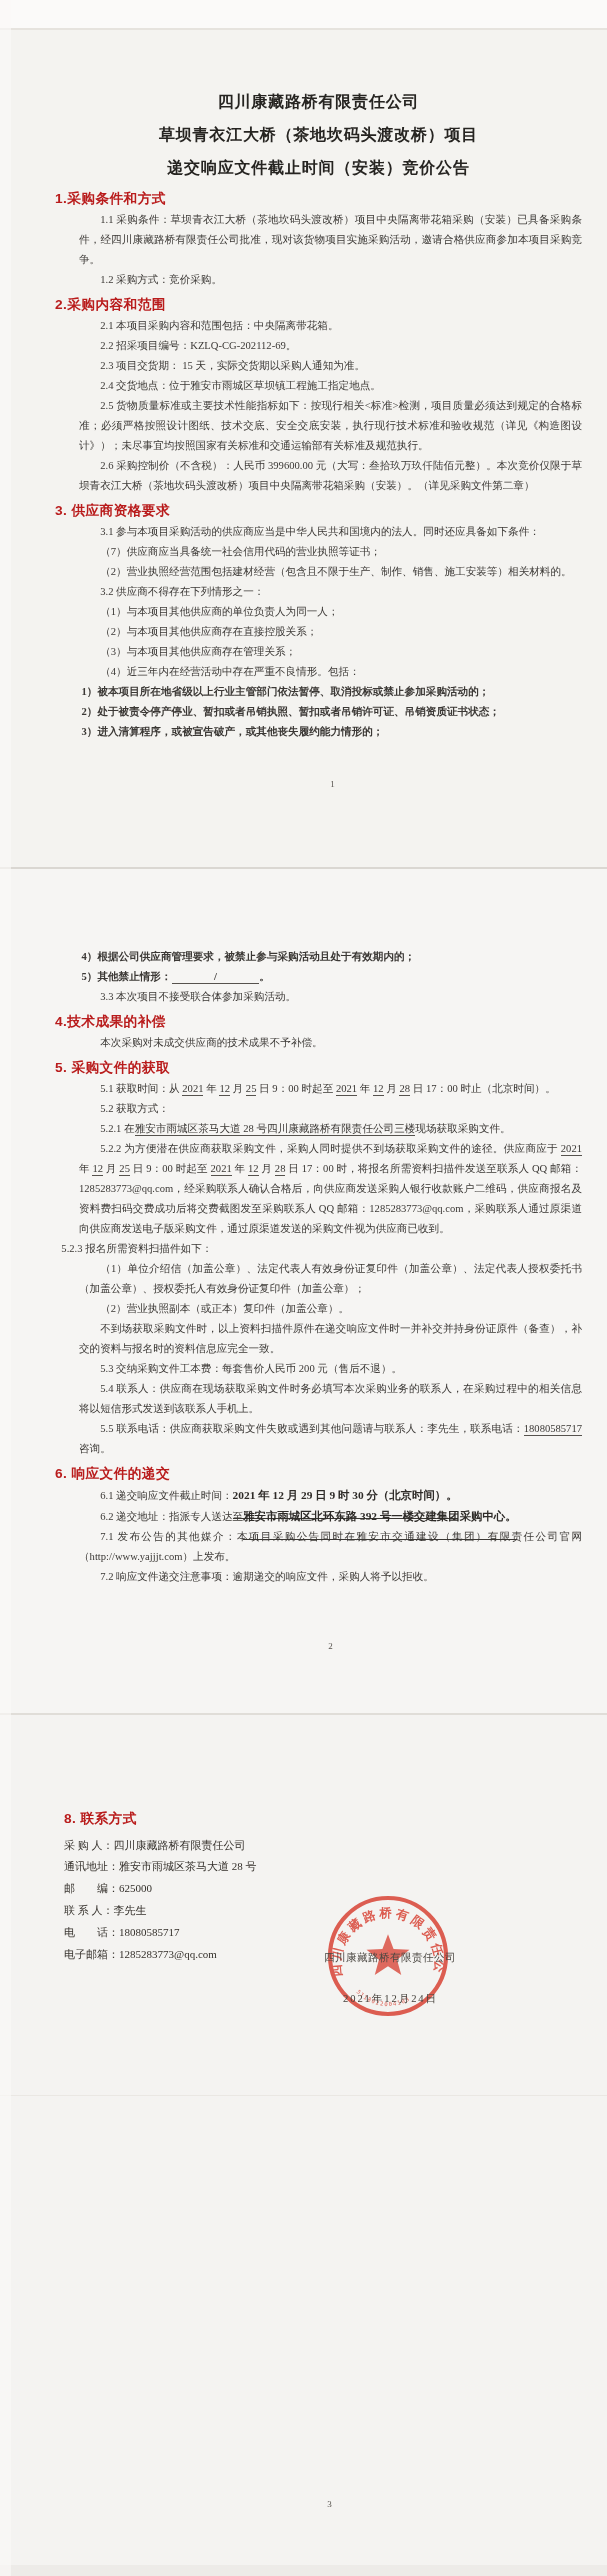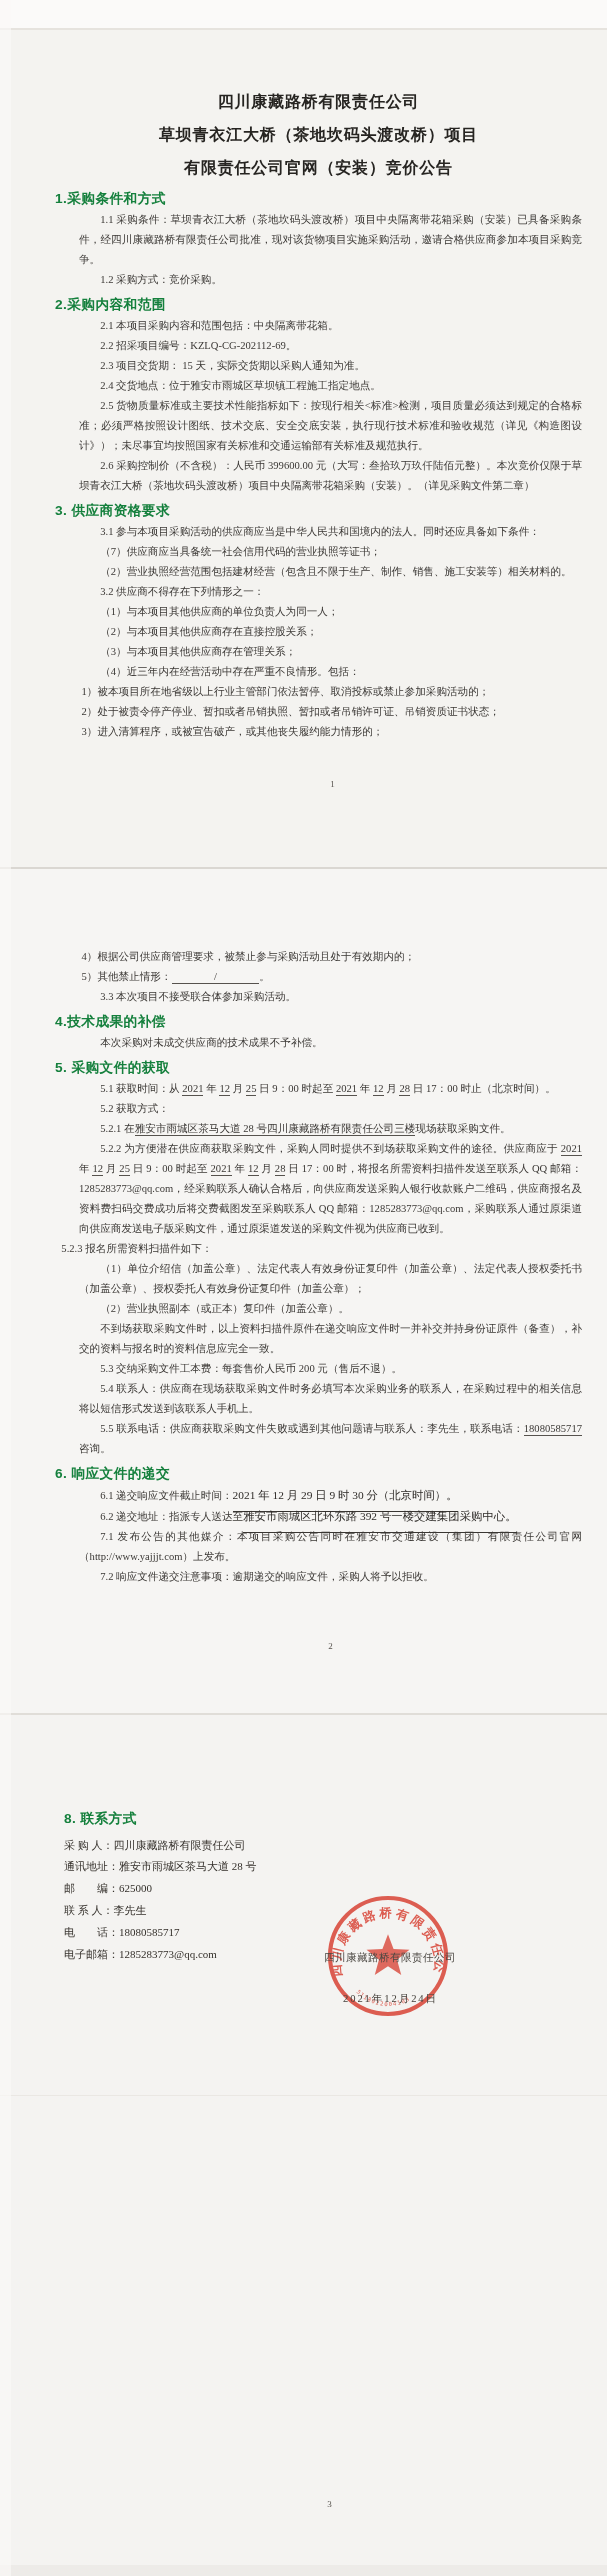--- a/index.html
+++ b/index.html
@@ -26,31 +26,31 @@
   .col{position:absolute;}
   #p1col{top:85px;left:55px;width:527px;}
   #p2col{top:947px;left:55px;width:527px;}
   #p3col{top:1804px;left:64px;width:501px;}
 
   .title{
     text-align:center;line-height:33px;font-size:16px;font-weight:bold;
     color:#262421;letter-spacing:0.8px;
   }
   .sec{
-    margin:3px 0 0 0;line-height:23px;font-size:13.7px;font-weight:bold;color:#15803d;
+    margin:3px 0 0 0;line-height:23px;font-size:13.7px;font-weight:bold;color:#b91c1c;
     font-family:"Liberation Sans","DejaVu Sans",sans-serif;letter-spacing:0.4px;
   }
   p{margin:0;line-height:20px;font-size:10.6px;text-align:justify;}
   .ind{text-indent:2em;margin-left:24px;}
-  .ind2{text-indent:2.5em;}
+  .ind2{text-indent:2.5em;font-weight:bold;}
   .ind-sm{text-indent:0.6em;}
   .u{border-bottom:0.8px solid #56524d;padding-bottom:0.8px;}
   .bu{
-    font-weight:normal;font-size:11.4px;color:#2e2b28;
-    border-bottom:1.1px solid #3a3733;padding-bottom:10px;
+    font-weight:bold;font-size:11.4px;color:#2e2b28;
+    border-bottom:1.1px solid #3a3733;padding-bottom:17px;
   }
   .pagenum{position:absolute;width:15px;text-align:center;font-size:9px;color:#55514c;}
   #pn1{left:325px;top:779px;}
   #pn2{left:323px;top:1641px;}
   #pn3{left:322px;top:2499px;}
 
   
   .crow{line-height:21px;font-size:11px;margin-top:0.8px;}
   .clabel{color:#38342f;text-align:right;}
   .cvalue{color:#34302b;}
@@ -88,21 +88,21 @@
   <div class="edge-line edge-1"></div>
   <div class="edge-line edge-2"></div>
   <div class="edge-line edge-3"></div>
   <div class="edge-line edge-4"></div>
   <div class="edge-line edge-bottom"></div>
   <div class="left-streak"></div>
 
   <div class="col" id="p1col">
     <div class="title">四川康藏路桥有限责任公司</div>
     <div class="title">草坝青衣江大桥（茶地坎码头渡改桥）项目</div>
-    <div class="title">有限责任公司官网（安装）竞价公告</div>
+    <div class="title">递交响应文件截止时间（安装）竞价公告</div>
 
     <div class="sec">1.采购条件和方式</div>
     <p class="ind">1.1 采购条件：草坝青衣江大桥（茶地坎码头渡改桥）项目中央隔离带花箱采购（安装）已具备采购条件，经四川康藏路桥有限责任公司批准，现对该货物项目实施采购活动，邀请合格供应商参加本项目采购竞争。</p>
     <p class="ind">1.2 采购方式：竞价采购。</p>
 
     <div class="sec">2.采购内容和范围</div>
     <p class="ind">2.1 本项目采购内容和范围包括：中央隔离带花箱。</p>
     <p class="ind">2.2 招采项目编号：KZLQ-CG-202112-69。</p>
     <p class="ind">2.3 项目交货期： 15 天，实际交货期以采购人通知为准。</p>
     <p class="ind">2.4 交货地点：位于雅安市雨城区草坝镇工程施工指定地点。</p>

